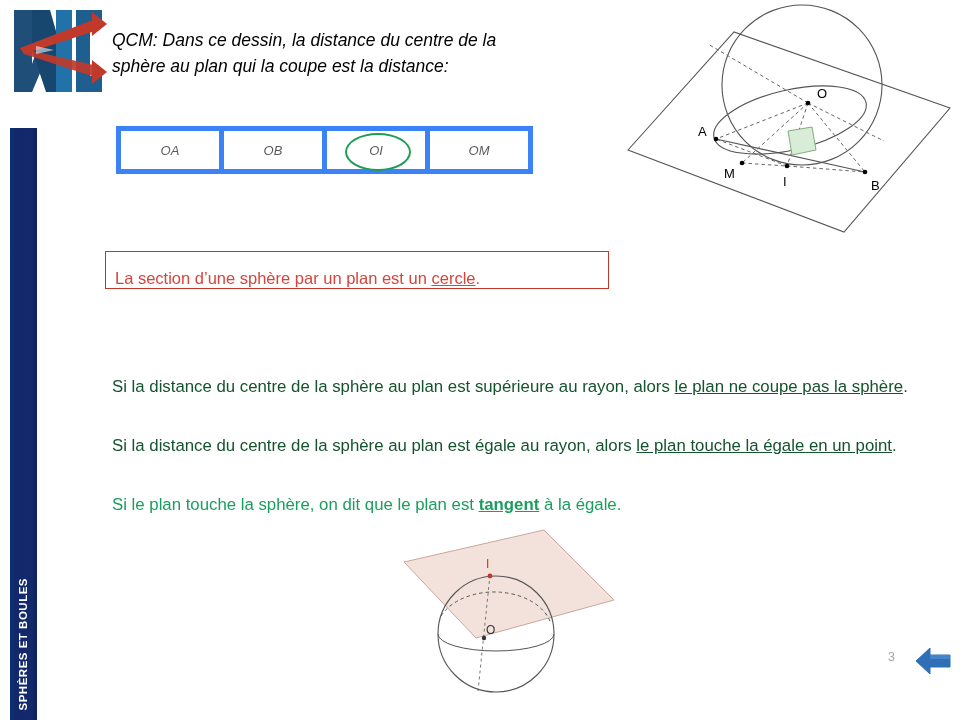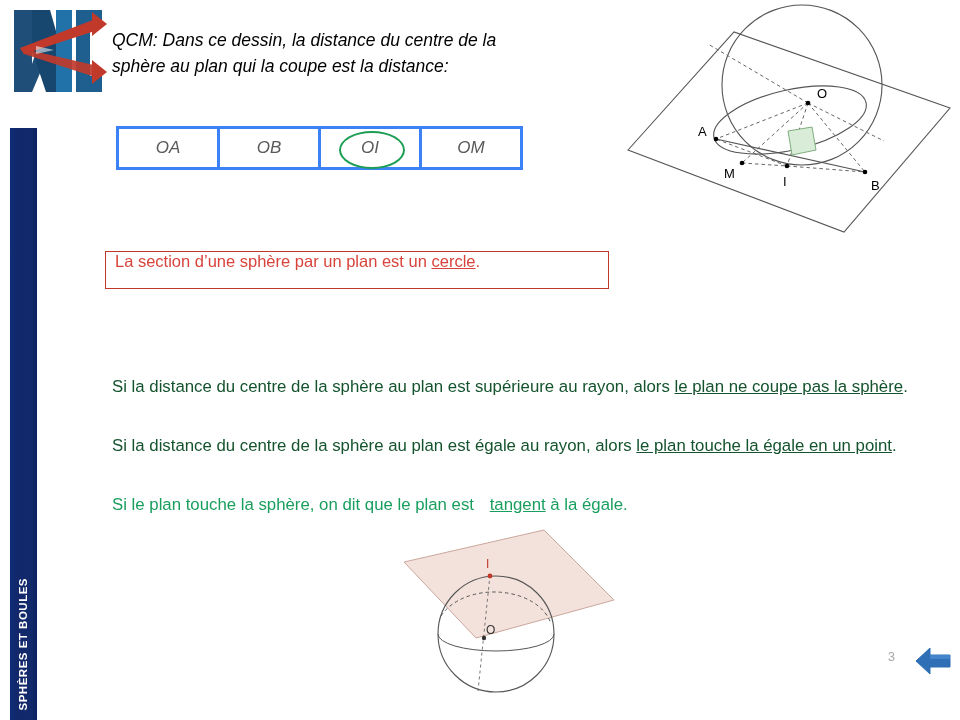--- a/index.html
+++ b/index.html
@@ -37,54 +37,54 @@
     color:#000000;
   }
 
   
   .answers{
     position:absolute;left:116px;top:126px;
     border-collapse:collapse;
   }
   .answers td{
     width:96px;height:36px;
-    border:3px solid #3b82f6;
+    border:5px solid #3b82f6;
     text-align:center;vertical-align:middle;
-    font-style:italic;font-size:17px;color:#5a5a5a;
+    font-style:italic;font-size:13px;color:#5a5a5a;
     position:relative;background:#fff;
   }
   .ellipse-mark{
     position:absolute;left:50%;top:50%;
     width:62px;height:34px;margin-left:-31px;margin-top:-17px;
     border:2.6px solid #1e9e54;border-radius:50%;
     pointer-events:none;
   }
 
   
   .redbox{
     position:absolute;left:105px;top:251px;width:502px;height:36px;
     border:1.4px solid #c0392b;background:#fff;
-    display:flex;align-items:flex-start;
+    display:flex;align-items:flex-end;
   }
   .redbox .txt{
     padding-left:9px;font-size:16.5px;color:#d8443c;white-space:nowrap;
   }
   .u{text-decoration:underline;}
 
   
   .para{
     position:absolute;left:112px;width:812px;
     font-size:16.8px;line-height:29px;
   }
   .p-red{color:#14532d;}
   .p-green{color:#1a9e5e;}
   .p1{top:372px;}
   .p2{top:431px;}
   .p3{top:490px;}
-  b.tg{font-weight:normal;text-decoration:underline;margin-left:11px;}
+  b.tg{font-weight:bold;text-decoration:underline;}
 
   
   .fig-top{position:absolute;left:612px;top:0px;width:348px;height:246px;}
   .fig-bottom{position:absolute;left:398px;top:528px;width:258px;height:192px;}
 
   
   .pagenum{
     position:absolute;left:888px;top:650px;
     font-size:12.5px;color:#a6a6a6;
   }

